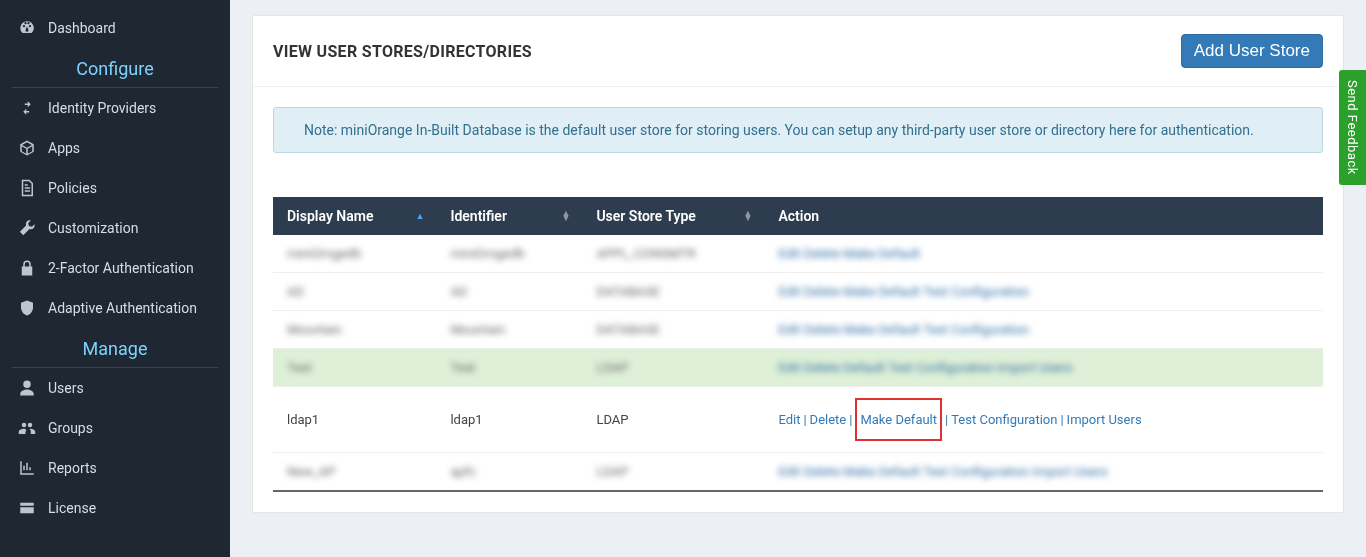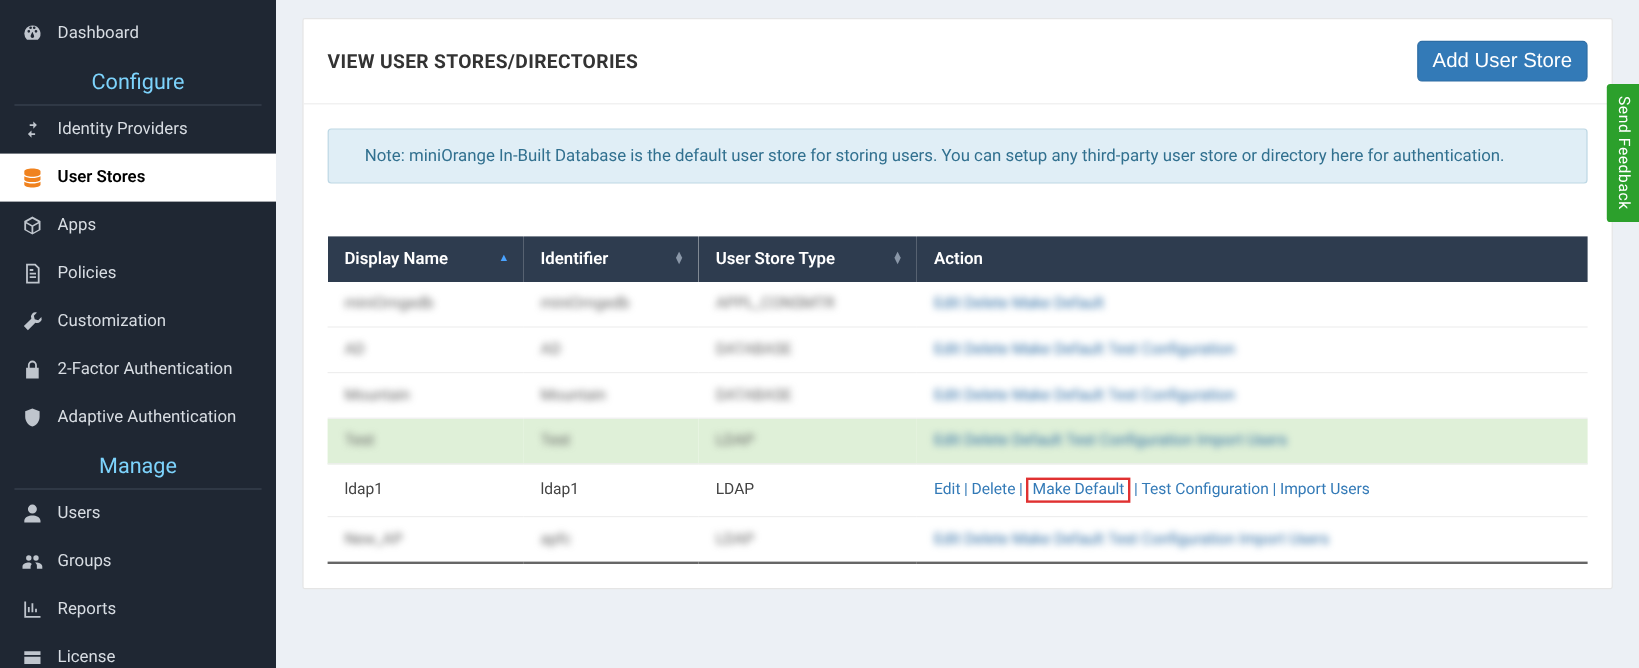--- a/index.html
+++ b/index.html
@@ -23,21 +23,21 @@
 .tbl thead th { background: #2e3c4f; color: #fff; text-align: left; padding: 11px 14px; font-weight: 600; font-size: 14px; position: relative; }
 .sort-icon { position: absolute; right: 12px; top: 50%; transform: translateY(-50%); display: inline-flex; flex-direction: column; line-height: 5px; font-size: 9px; color: #8a97a8; }
 .sort-icon.asc .up { color: #4aa3ff; }
 .tbl tbody td { padding: 11px 14px; border-bottom: 1px solid #eee; color: #444; font-size: 13px; vertical-align: middle; }
 .tbl tbody tr.highlight td { background: #dff0d8; }
 .tbl tbody tr:last-child td { border-bottom: 2px solid #666; }
 .blur { filter: blur(3px); color: #666; user-select: none; }
 .blur-link { filter: blur(3px); color: #2e6da4; user-select: none; }
 .action-link { color: #337ab7; text-decoration: none; cursor: pointer; }
 .sep { color: #337ab7; margin: 0 3px; }
-.make-default-box { border: 2px solid #e03131; padding: 1px 3px; display: inline-block; text-align: center; }
+.make-default-box { border: 2px solid #e03131; padding: 12px 3px; display: inline-block; text-align: center; }
 .make-default-box .action-link { color: #337ab7; }
 .feedback-tab { position: absolute; right: 0; top: 70px; background: #2ca02c; color: #fff; padding: 10px 6px; writing-mode: vertical-rl; text-orientation: mixed; cursor: pointer; border-radius: 3px 0 0 3px; font-size: 13px; z-index: 100; letter-spacing: .5px; }
 svg { display: block; }
 </style>
 </head>
 <body>
 
 <div class="app">
   <aside class="sidebar">
     <div class="nav-item">
@@ -51,28 +51,20 @@
     <div class="nav-section">Configure</div>
     <div class="nav-divider"></div>
 
     <div class="nav-item">
       <span class="nav-icon">
           <svg width="18" height="18" viewBox="0 0 24 24" fill="currentColor">
             <path d="M7 7l-4 4h3v4h2v-4h3L7 7zm10 10l4-4h-3V9h-2v4h-3l4 4z" transform="rotate(90 12 12)"></path>
           </svg>
         </span>
       <span>Identity Providers</span>
-    </div>
-    <div class="nav-item active">
-      <span class="nav-icon">
-          <svg width="18" height="18" viewBox="0 0 24 24" fill="currentColor">
-            <path d="M12 2C7 2 3 3.3 3 5v3c0 1.7 4 3 9 3s9-1.3 9-3V5c0-1.7-4-3-9-3zM3 10.5V14c0 1.7 4 3 9 3s9-1.3 9-3v-3.5c-2 1.3-5.5 2-9 2s-7-.7-9-2zm0 6V20c0 1.7 4 3 9 3s9-1.3 9-3v-3.5c-2 1.3-5.5 2-9 2s-7-.7-9-2z"></path>
-          </svg>
-        </span>
-      <span>User Stores</span>
     </div>
     <div class="nav-item">
       <span class="nav-icon">
           <svg width="18" height="18" viewBox="0 0 24 24" fill="currentColor">
             <path d="M12 2L3 7v10l9 5 9-5V7l-9-5zm0 2.3L18.5 8 12 11.7 5.5 8 12 4.3zM5 9.7l6 3.4v6.6l-6-3.4V9.7zm8 10V13l6-3.4v6.6l-6 3.5z"></path>
           </svg>
         </span>
       <span>Apps</span>
     </div>
     <div class="nav-item">

